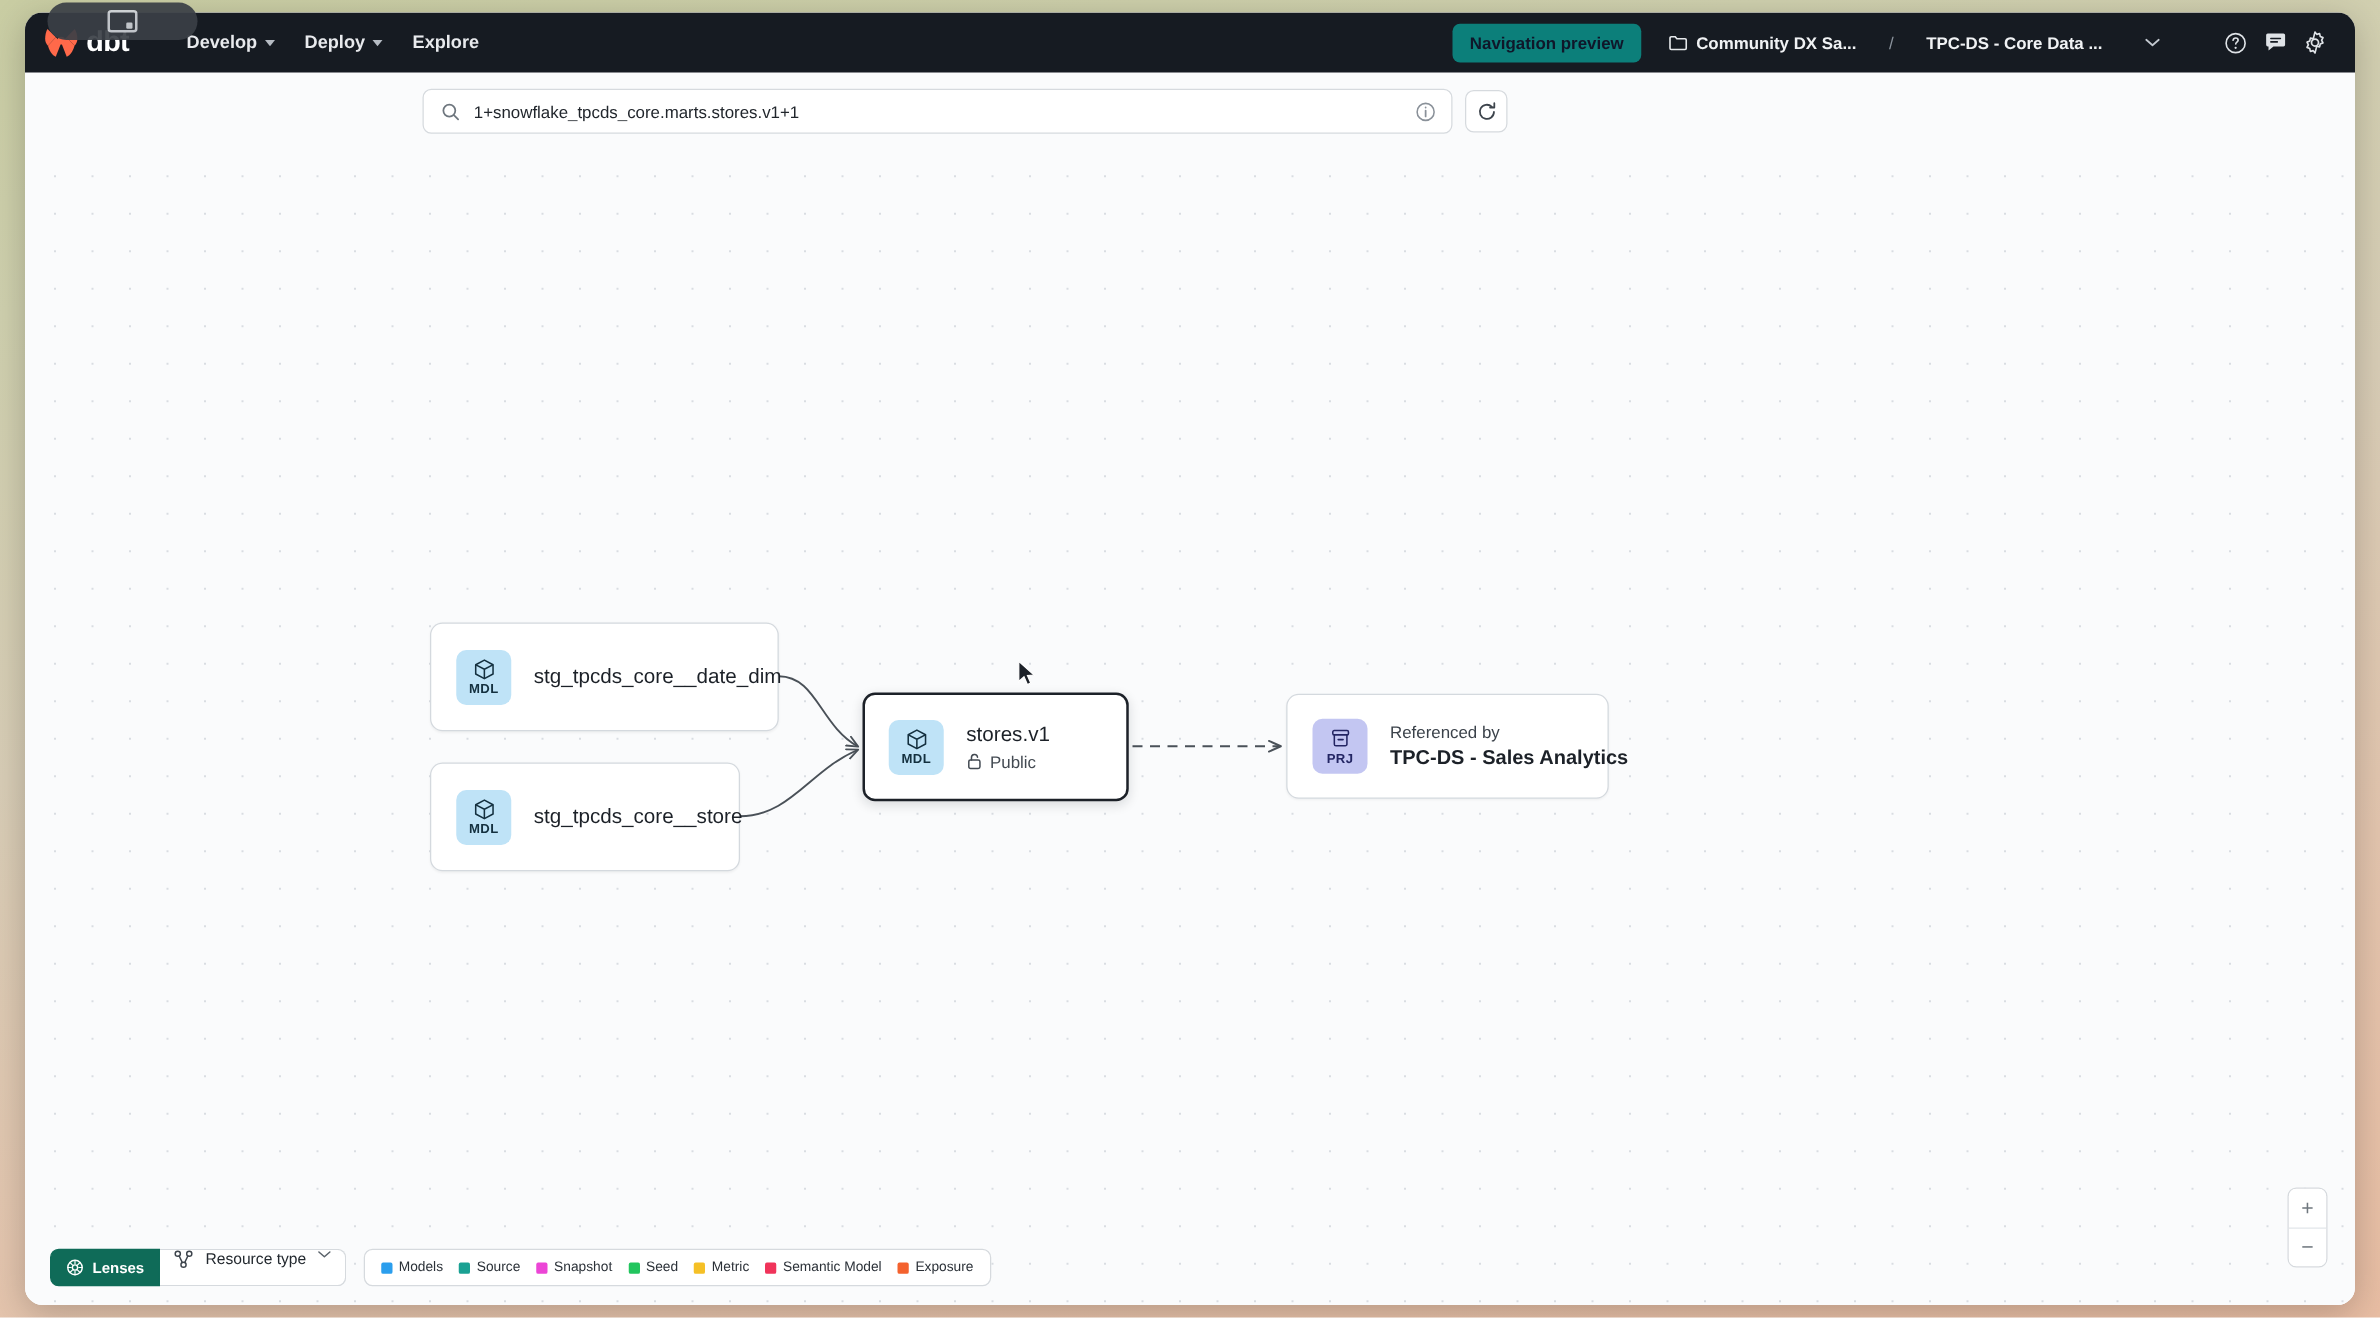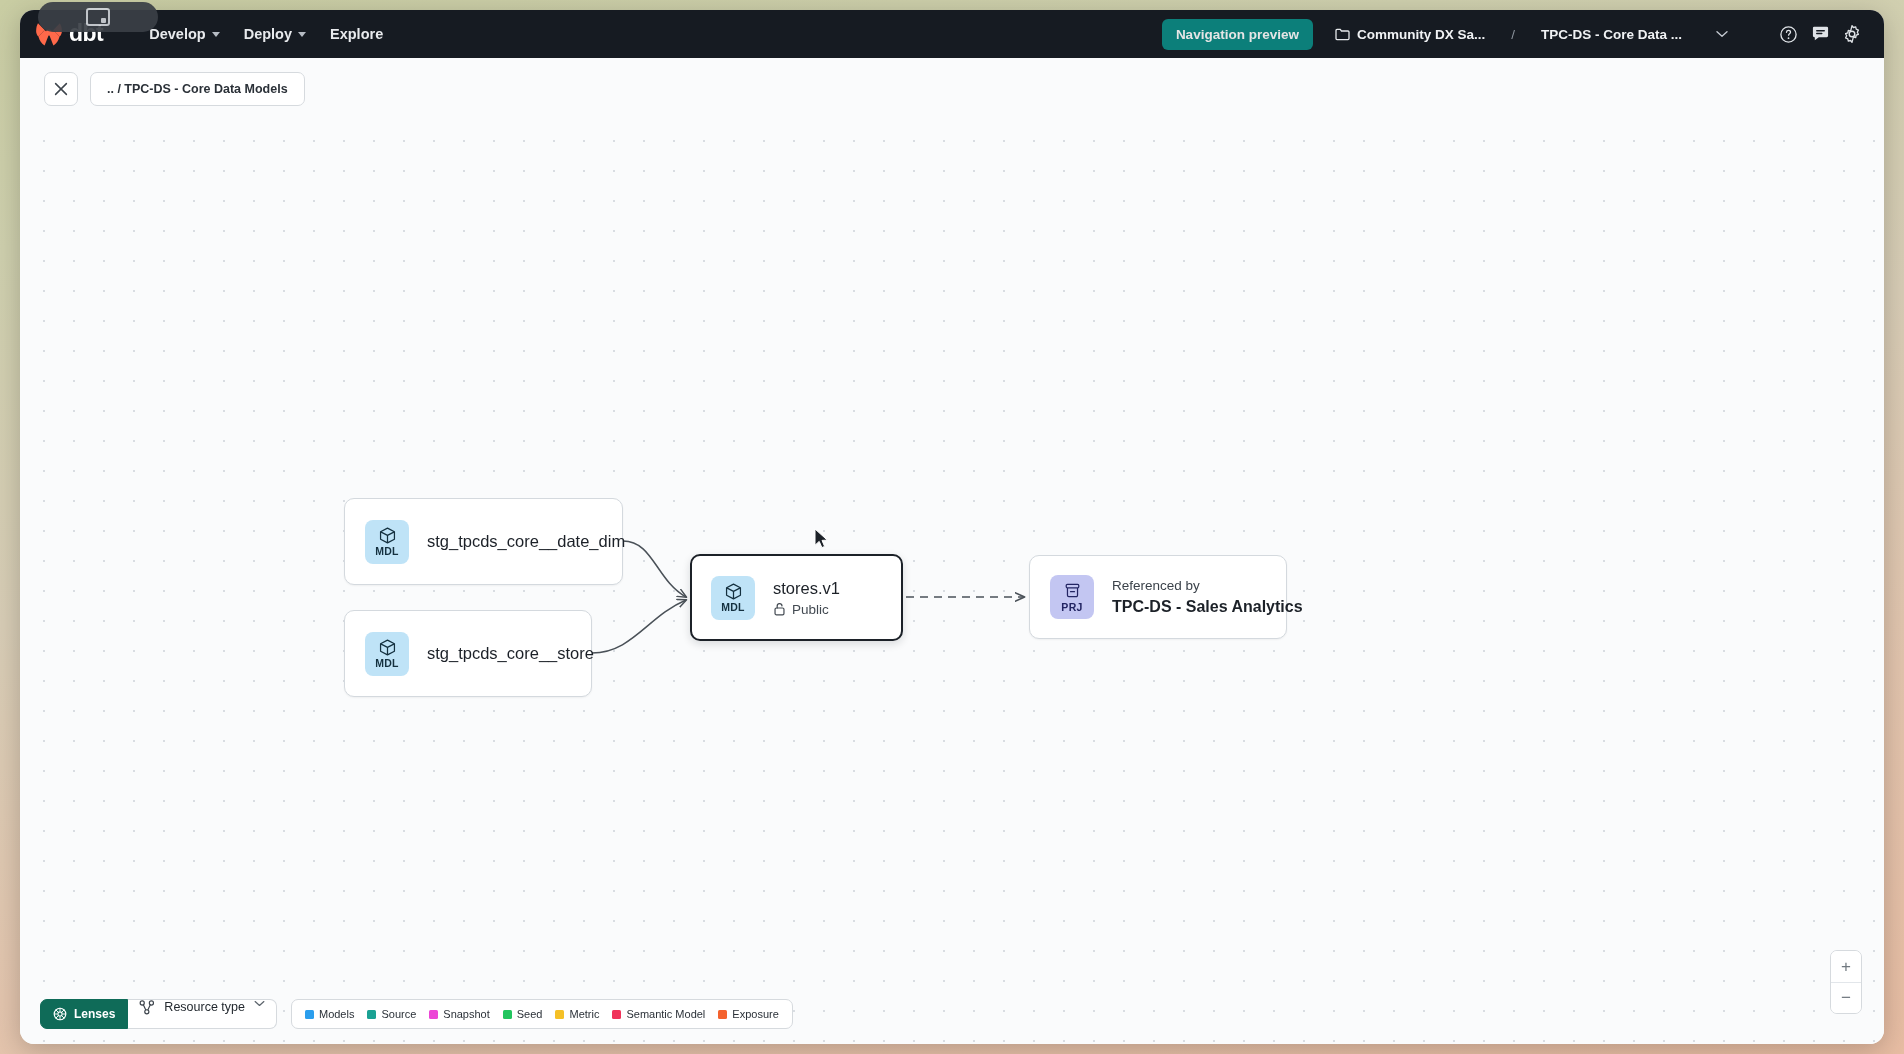--- a/index.html
+++ b/index.html
@@ -57,21 +57,21 @@
   .nav-item {
     color: #e8eaed; font-size: 14.5px; font-weight: 600;
     padding: 6px 12px; border-radius: 6px; cursor: pointer;
     display: flex; align-items: center; gap: 6px;
     white-space: nowrap;
   }
   .caret { width: 0; height: 0; border-left: 4px solid transparent;
            border-right: 4px solid transparent; border-top: 5px solid #b6bcc4; }
   .nav-spacer { flex: 1 1 auto; }
   .nav-preview-btn {
-    background: #0c7f7a; color: #e5e5e5; font-size: 13.5px; font-weight: 600;
+    background: #0c7f7a; color: #0f172a; font-size: 13.5px; font-weight: 600;
     padding: 8px 14px; border-radius: 6px; cursor: pointer; white-space: nowrap;
   }
   .crumb-wrap { display: flex; align-items: center; gap: 26px; margin-left: 22px; }
   .crumb {
     display: flex; align-items: center; gap: 7px;
     color: #f0f2f4; font-size: 13.5px; font-weight: 700; white-space: nowrap;
     cursor: pointer;
   }
   .crumb-sep { color: #8b939d; font-size: 13.5px; }
   .crumb-plain { color: #f0f2f4; font-size: 13.5px; font-weight: 600; white-space: nowrap; cursor: pointer; }
@@ -281,29 +281,42 @@
           <svg width="20" height="20" viewBox="0 0 20 20" fill="none">
             <circle cx="10" cy="10" r="2.8" stroke="#dfe3e7" stroke-width="1.4"></circle>
             <path d="M10 1.6l1.4 1.9 2.3-.6.5 2.3 2.2.9-1.1 2.1 1.1 2.1-2.2.9-.5 2.3-2.3-.6L10 18.4l-1.4-1.9-2.3.6-.5-2.3-2.2-.9 1.1-2.1-1.1-2.1 2.2-.9.5-2.3 2.3.6L10 1.6Z" stroke="#dfe3e7" stroke-width="1.3" stroke-linejoin="round"></path>
           </svg>
         </span>
       </div>
     </div>
   </div>
 
   <div class="toolbar">
-    <div class="tb-left">
-      <div class="sq-btn">
-        <svg width="14" height="14" viewBox="0 0 14 14" fill="none">
-          <path d="M1.6 1.6 12.4 12.4M12.4 1.6 1.6 12.4" stroke="#3d444c" stroke-width="1.5" stroke-linecap="round"></path>
-        </svg>
-      </div>
-      <div class="crumb-chip">.. / TPC-DS - Core Data Models</div>
-    </div>
-
+
+    <div class="tb-mid">
+      <div class="search-wrap">
+        <div class="search-box">
+          <svg width="15" height="15" viewBox="0 0 16 16" fill="none">
+            <circle cx="6.9" cy="6.9" r="5.1" stroke="#6e767e" stroke-width="1.5"></circle>
+            <path d="M10.8 10.8 14.4 14.4" stroke="#6e767e" stroke-width="1.5" stroke-linecap="round"></path>
+          </svg>
+          <input type="text" value="1+snowflake_tpcds_core.marts.stores.v1+1" placeholder="Search for a node" style="">
+          <svg width="17" height="17" viewBox="0 0 18 18" fill="none">
+            <circle cx="9" cy="9" r="7.2" stroke="#8a9199" stroke-width="1.3"></circle>
+            <path d="M9 5.1v.2M9 7.9v5" stroke="#8a9199" stroke-width="1.5" stroke-linecap="round"></path>
+          </svg>
+        </div>
+        <div class="sq-btn">
+          <svg width="17" height="17" viewBox="0 0 18 18" fill="none">
+            <path d="M15 9a6 6 0 1 1-1.9-4.4" stroke="#3d444c" stroke-width="1.5" stroke-linecap="round"></path>
+            <path d="M15.3 1.7v3.6h-3.6" stroke="#3d444c" stroke-width="1.5" stroke-linecap="round" stroke-linejoin="round"></path>
+          </svg>
+        </div>
+      </div>
+    </div>
 
     <div class="tb-right"></div>
   </div>
 
   <div class="canvas">
 
     <svg class="graph" viewBox="0 0 1864 924" preserveAspectRatio="none">
       <defs>
         <marker id="arrow" viewBox="0 0 10 10" refX="8.4" refY="5" markerWidth="7" markerHeight="7" orient="auto-start-reverse">
           <path d="M0.5 1.2 L9 5 L0.5 8.8" fill="none" stroke="#4a5158" stroke-width="1.4" stroke-linecap="round" stroke-linejoin="round"></path>

